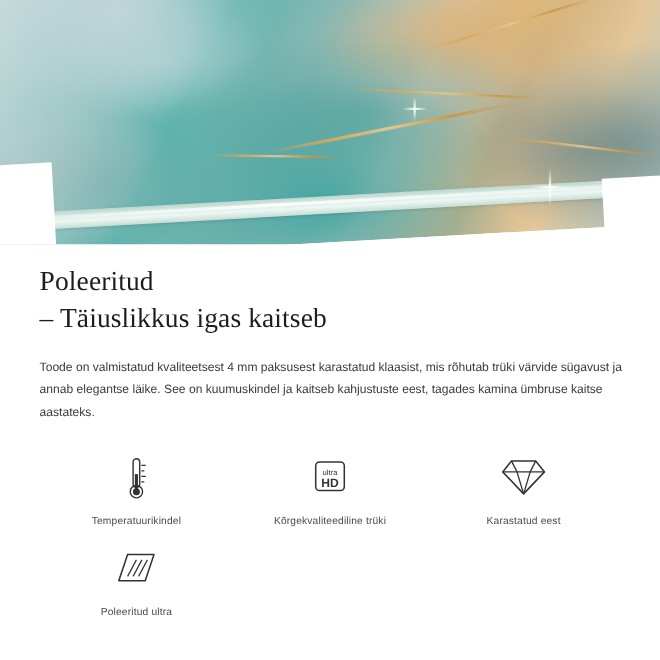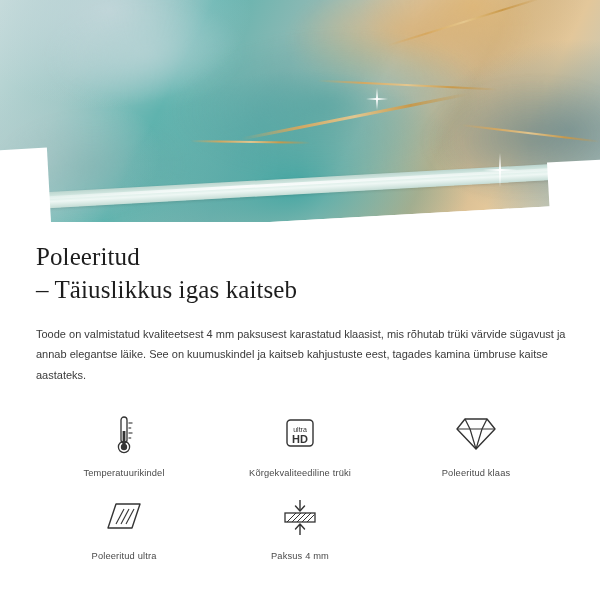--- a/index.html
+++ b/index.html
@@ -253,48 +253,31 @@
         <div class="feature-icon">
           <svg width="44" height="40" viewBox="0 0 44 40">
             <path d="M11 6 H33 L41 16 L22 36 L3 16 Z" fill="none" stroke="#333" stroke-width="1.4" stroke-linejoin="round"></path>
             <line x1="3" y1="16" x2="41" y2="16" stroke="#333" stroke-width="1.2"></line>
             <line x1="11" y1="6" x2="16" y2="16" stroke="#333" stroke-width="1.2"></line>
             <line x1="33" y1="6" x2="28" y2="16" stroke="#333" stroke-width="1.2"></line>
             <line x1="16" y1="16" x2="22" y2="36" stroke="#333" stroke-width="1.2"></line>
             <line x1="28" y1="16" x2="22" y2="36" stroke="#333" stroke-width="1.2"></line>
           </svg>
         </div>
-        <div class="feature-label">Poleeritud klaas</div>
+        <div class="feature-label">Karastatud eest</div>
       </div>
 
       <div class="feature">
         <div class="feature-icon">
           <svg width="44" height="40" viewBox="0 0 44 40">
             <path d="M6 32 L14 8 H38 L30 32 Z" fill="none" stroke="#333" stroke-width="1.4" stroke-linejoin="round"></path>
             <line x1="14" y1="28" x2="22" y2="13" stroke="#333" stroke-width="1.1"></line>
             <line x1="19" y1="28" x2="27" y2="13" stroke="#333" stroke-width="1.1"></line>
             <line x1="24" y1="28" x2="32" y2="13" stroke="#333" stroke-width="1.1"></line>
           </svg>
         </div>
         <div class="feature-label">Poleeritud ultra</div>
       </div>
 
-      <div class="feature">
-        <div class="feature-icon">
-          <svg width="44" height="44" viewBox="0 0 44 44">
-            <line x1="22" y1="4" x2="22" y2="14" stroke="#333" stroke-width="1.4"></line>
-            <path d="M17.5 10 L22 15 L26.5 10" fill="none" stroke="#333" stroke-width="1.4" stroke-linecap="round" stroke-linejoin="round"></path>
-            <rect x="7" y="17" width="30" height="9" fill="none" stroke="#333" stroke-width="1.3"></rect>
-            <line x1="9" y1="26" x2="18" y2="17" stroke="#333" stroke-width="1"></line>
-            <line x1="14" y1="26" x2="23" y2="17" stroke="#333" stroke-width="1"></line>
-            <line x1="19" y1="26" x2="28" y2="17" stroke="#333" stroke-width="1"></line>
-            <line x1="24" y1="26" x2="33" y2="17" stroke="#333" stroke-width="1"></line>
-            <line x1="29" y1="26" x2="36.5" y2="18.5" stroke="#333" stroke-width="1"></line>
-            <line x1="22" y1="39" x2="22" y2="29" stroke="#333" stroke-width="1.4"></line>
-            <path d="M17.5 33 L22 28 L26.5 33" fill="none" stroke="#333" stroke-width="1.4" stroke-linecap="round" stroke-linejoin="round"></path>
-          </svg>
-        </div>
-        <div class="feature-label">Paksus 4 mm</div>
-      </div>
 
     </div>
   </div>
 </div>
 
 </body></html>

